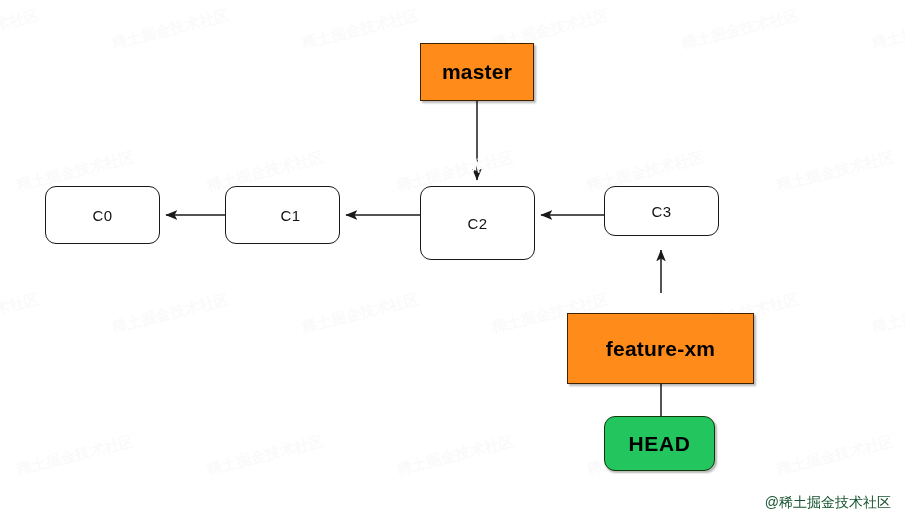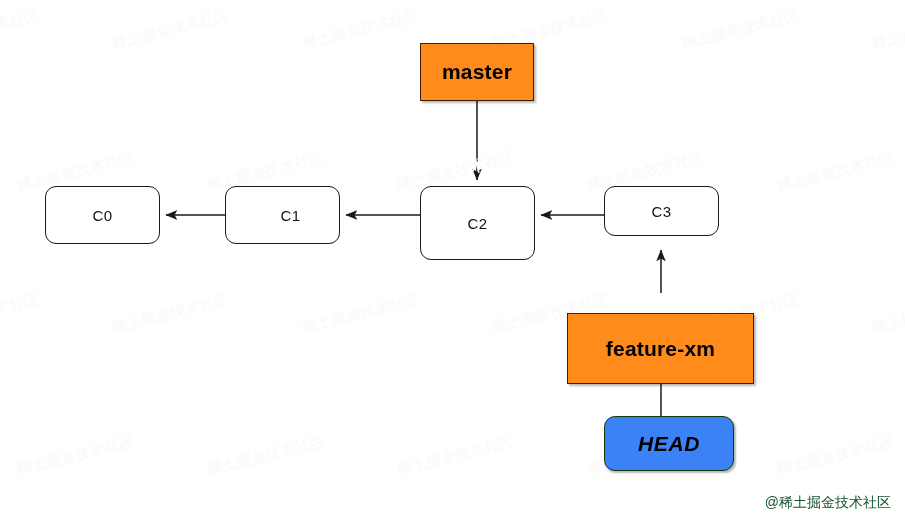--- a/index.html
+++ b/index.html
@@ -149,19 +149,19 @@
   </div>
 
   <div class="node node-ref" style="left:420px; top:43px; width:114px; height:58px; background:#ff8c1a;">
     <span>master</span>
   </div>
 
   <div class="node node-ref" style="left:567px; top:293px; width:187px; height:71px; background:#ff8c1a;margin-top:20px;">
     <span>feature-xm</span>
   </div>
 
-  <div class="node node-head" style="left:604px; top:416px; width:130px; height:55px; background:#3b82f6;font-style:italic;">
+  <div class="node node-head" style="left:604px; top:416px; width:111px; height:55px; background:#22c55e;">
     <span>HEAD</span>
   </div>
 
   <div id="corner-watermark">@稀土掘金技术社区</div>
 
 </div>
 
 </body></html>

